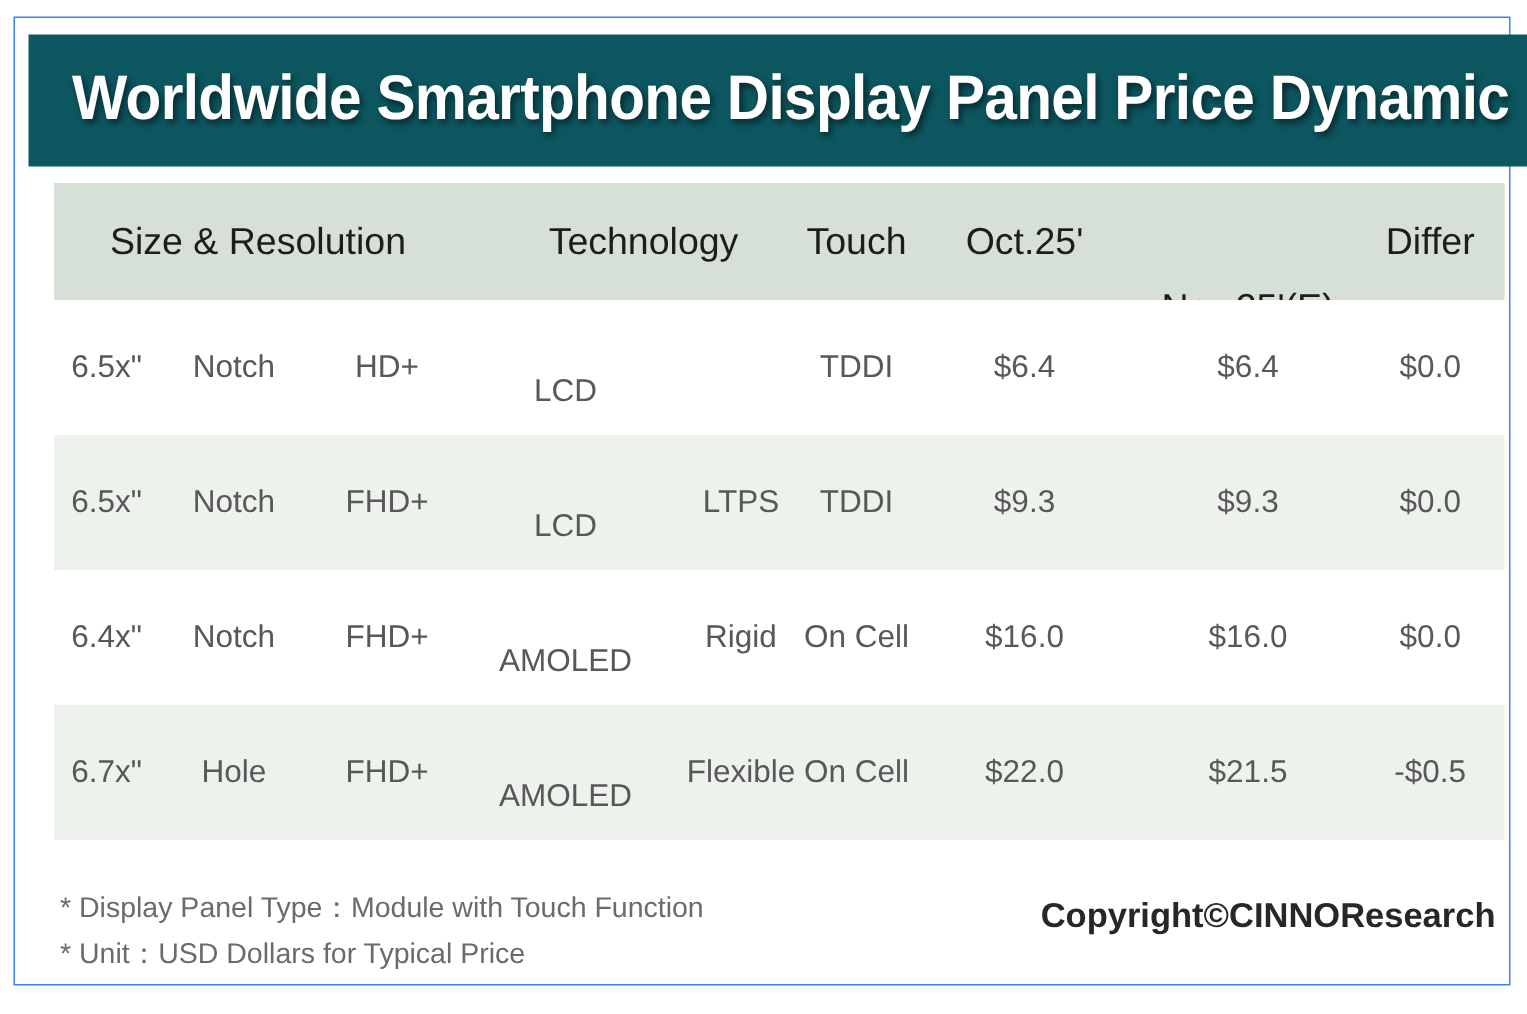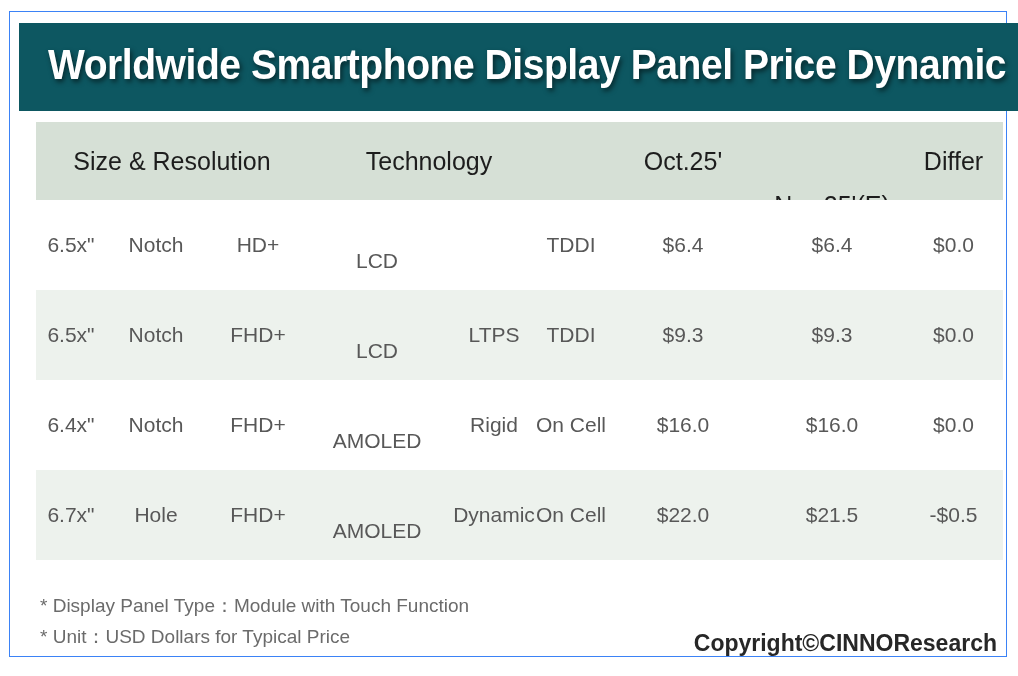--- a/index.html
+++ b/index.html
@@ -127,41 +127,42 @@
   }
   .note {
     font-size: 19px;
     color: #6b6b6b;
     line-height: 31px;
     white-space: nowrap;
   }
   .copyright {
     position: absolute;
     right: 3px;
-    top: 40px;
+    top: 7px;
     font-size: 23px;
     font-weight: bold;
     color: #272727;
     white-space: nowrap;
   }
 </style>
 </head>
 <body>
 
 <div class="card">
 
   <div class="title-bar">
     <div class="title-text">Worldwide Smartphone Display Panel Price Dynamic</div>
   </div>
 
   <div class="table-wrap">
 
     <div class="row head-row">
       <div class="cell h-size">Size &amp; Resolution</div>
       <div class="cell h-tech">Technology</div>
+      <div class="cell h-touch">Touch</div>
       <div class="cell h-oct">Oct.25'</div>
       <div class="cell h-nov">Nov.25'(E)</div>
       <div class="cell h-differ">Differ</div>
     </div>
 
     <div class="row data-row">
       <div class="cell c-size">6.5x"</div>
       <div class="cell c-notch">Notch</div>
       <div class="cell c-res">HD+</div>
       <div class="cell c-tech">LCD</div>
@@ -193,21 +194,21 @@
       <div class="cell c-oct">$16.0</div>
       <div class="cell c-nov">$16.0</div>
       <div class="cell c-differ">$0.0</div>
     </div>
 
     <div class="row data-row alt">
       <div class="cell c-size">6.7x"</div>
       <div class="cell c-notch">Hole</div>
       <div class="cell c-res">FHD+</div>
       <div class="cell c-tech">AMOLED</div>
-      <div class="cell c-backpl">Dynamic</div>
+      <div class="cell c-backpl">Flexible</div>
       <div class="cell c-touch">On Cell</div>
       <div class="cell c-oct">$22.0</div>
       <div class="cell c-nov">$21.5</div>
       <div class="cell c-differ">-$0.5</div>
     </div>
 
   </div>
 
   <div class="footer">
     <div class="notes">

